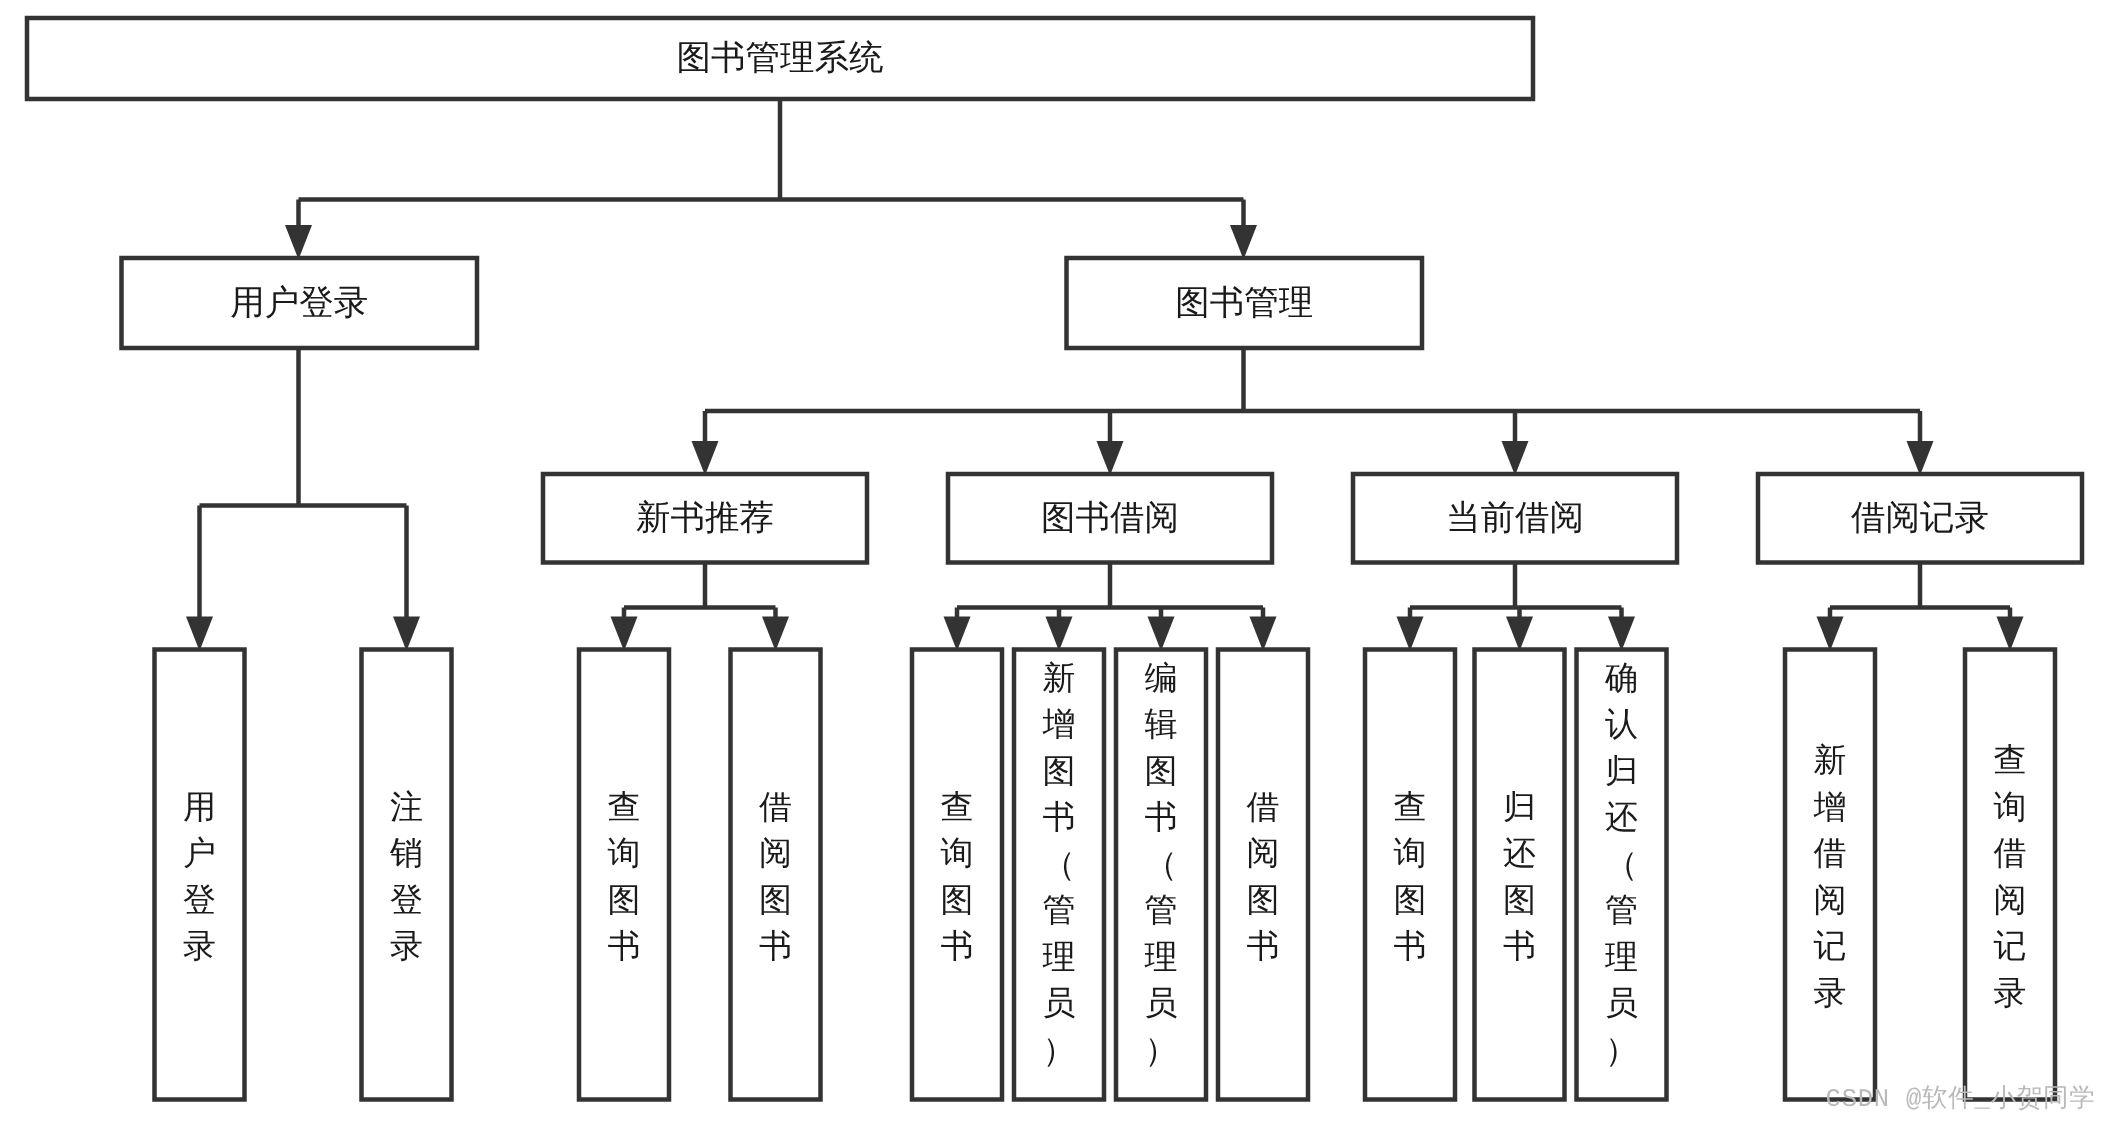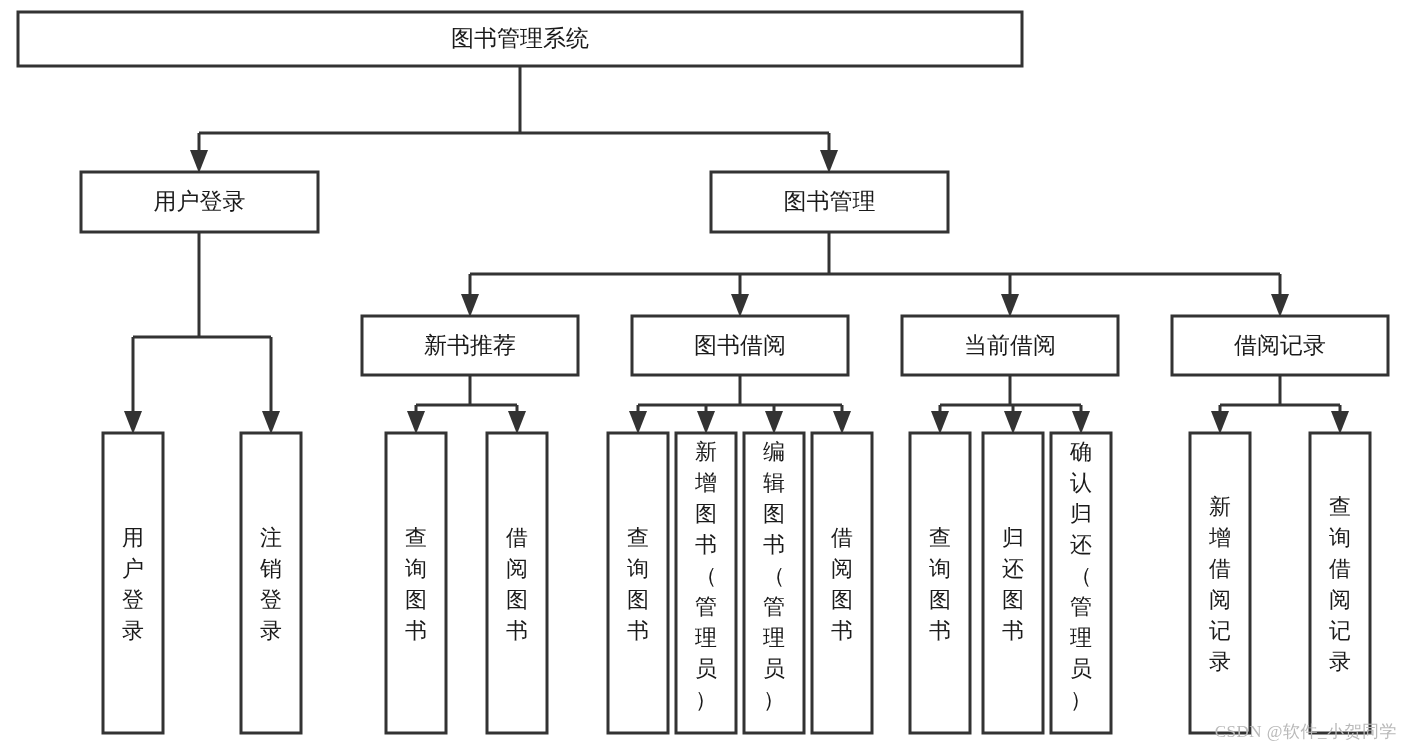--- a/index.html
+++ b/index.html
@@ -56,21 +56,21 @@
     fill: none;
   }
   .arrow-head {
     fill: #333333;
     stroke: none;
   }
   .watermark {
     position: absolute;
     right: 8px;
     bottom: 4px;
-    font-family: Liberation Serif, serif;
+    font-family: Liberation Mono, monospace;
     font-size: 17px;
     color: #b9b9b9;
     letter-spacing: 0.5px;
     white-space: nowrap;
     user-select: none;
   }
 </style>
 </head>
 <body>
 

